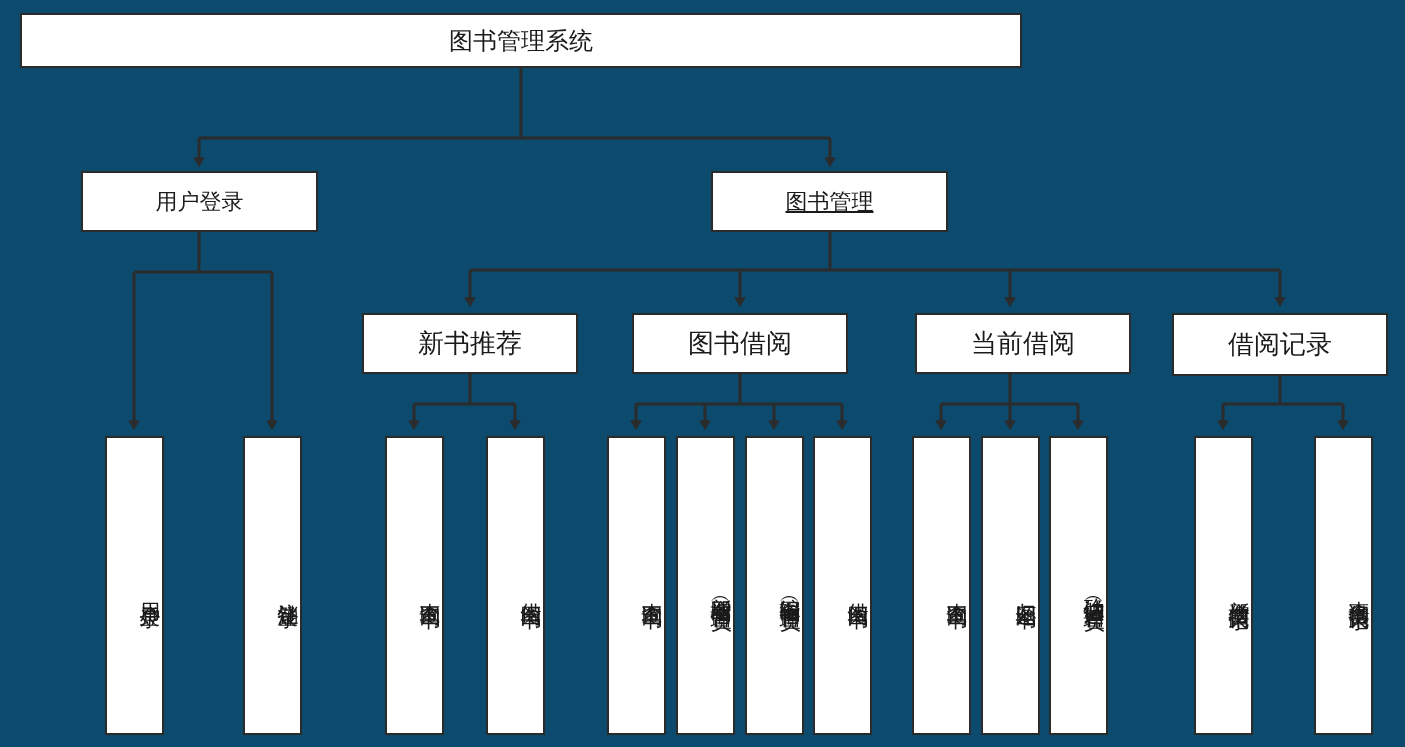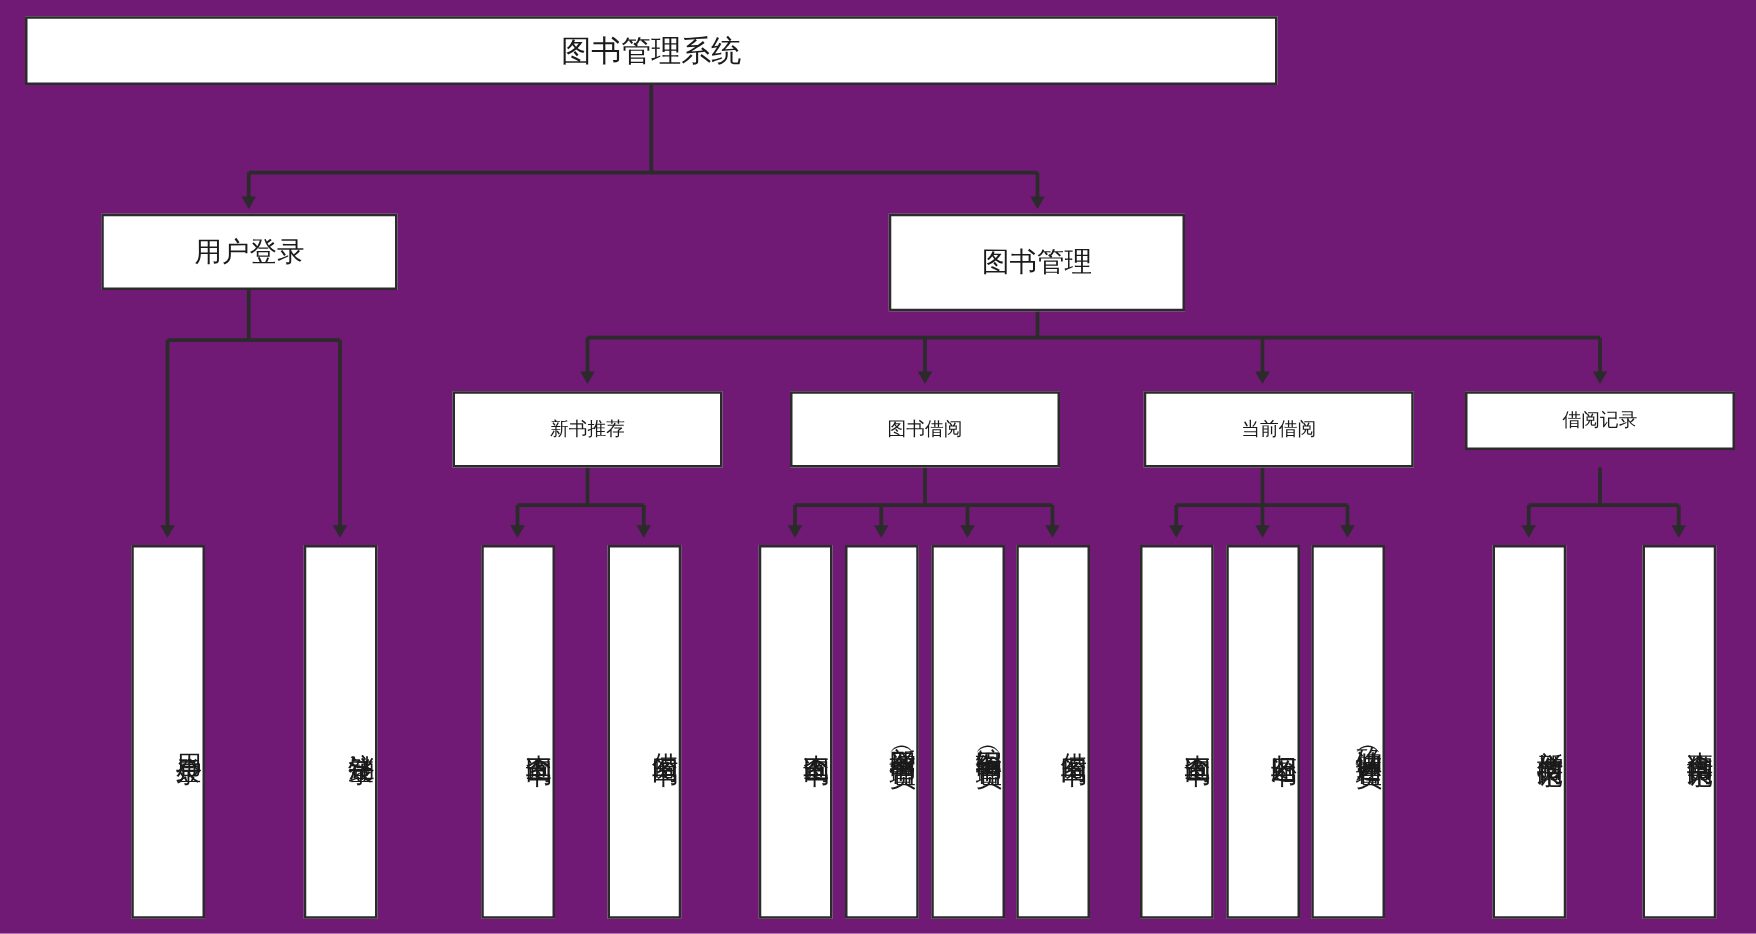--- a/index.html
+++ b/index.html
@@ -7,21 +7,21 @@
     padding: 0;
     background: #ffffff;
   }
   body {
     font-family: "Liberation Sans", "DejaVu Sans", sans-serif;
   }
   #canvas {
     position: relative;
     width: 1405px;
     height: 747px;
-    background: #701a75;
+    background: #0c4a6e;
     overflow: hidden;
   }
   #wires {
     position: absolute;
     left: 0;
     top: 0;
     width: 1405px;
     height: 747px;
     pointer-events: none;
   }
@@ -36,21 +36,21 @@
     color: #1a1a1a;
     z-index: 2;
   }
   .node.root {
     font-size: 24px;
   }
   .node.lvl2 {
     font-size: 22px;
   }
   .node.lvl3 {
-    font-size: 15px;
+    font-size: 26px;
   }
   .node.leaf {
     font-size: 21px;
     writing-mode: vertical-rl;
     text-orientation: upright;
     letter-spacing: 2px;
     align-items: flex-start;
     justify-content: center;
     padding-top: 8px;
   }
@@ -124,34 +124,34 @@
     </g>
   </svg>
 
   <div class="node root" style="left:20px; top:13px; width:1002px; height:55px;">
     <span class="label">图书管理系统</span>
   </div>
 
   <div class="node lvl2" style="left:81px; top:171px; width:237px; height:61px;">
     <span class="label">用户登录</span>
   </div>
-  <div class="node lvl2" style="left:711px; top:171px; width:237px; height:78px;">
+  <div class="node lvl2" style="left:711px; top:171px; width:237px; height:61px;text-decoration:underline;">
     <span class="label">图书管理</span>
   </div>
 
   <div class="node lvl3" style="left:362px; top:313px; width:216px; height:61px;">
     <span class="label">新书推荐</span>
   </div>
   <div class="node lvl3" style="left:632px; top:313px; width:216px; height:61px;">
     <span class="label">图书借阅</span>
   </div>
   <div class="node lvl3" style="left:902px; top:313px; width:216px; height:61px;margin-left:13px;">
     <span class="label">当前借阅</span>
   </div>
-  <div class="node lvl3" style="left:1172px; top:313px; width:216px; height:47px;">
+  <div class="node lvl3" style="left:1172px; top:313px; width:216px; height:63px;">
     <span class="label">借阅记录</span>
   </div>
 
   <div class="node leaf" style="left:105px; top:436px; width:59px; height:299px;">
     <span class="label">用户登录</span>
   </div>
   <div class="node leaf" style="left:243px; top:436px; width:59px; height:299px;">
     <span class="label">注销登录</span>
   </div>
   <div class="node leaf" style="left:385px; top:436px; width:59px; height:299px;">

